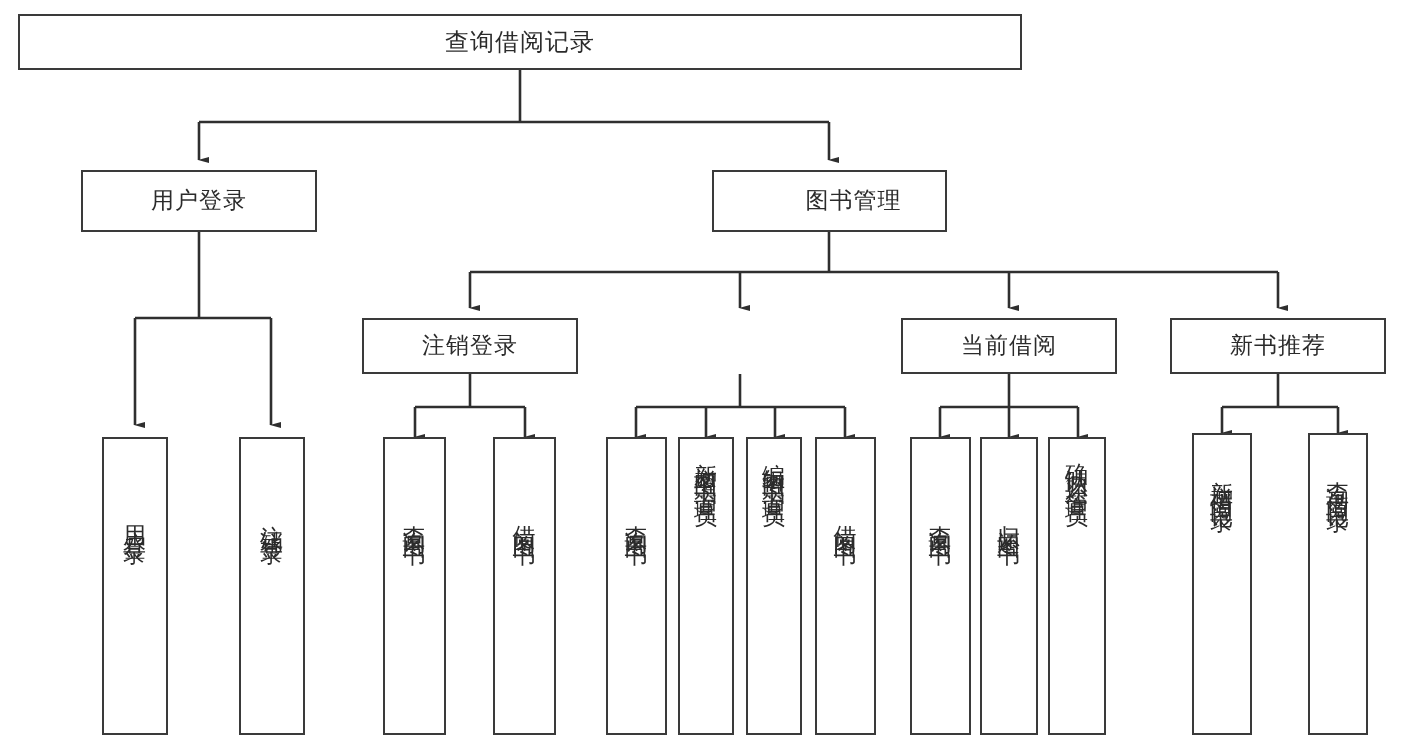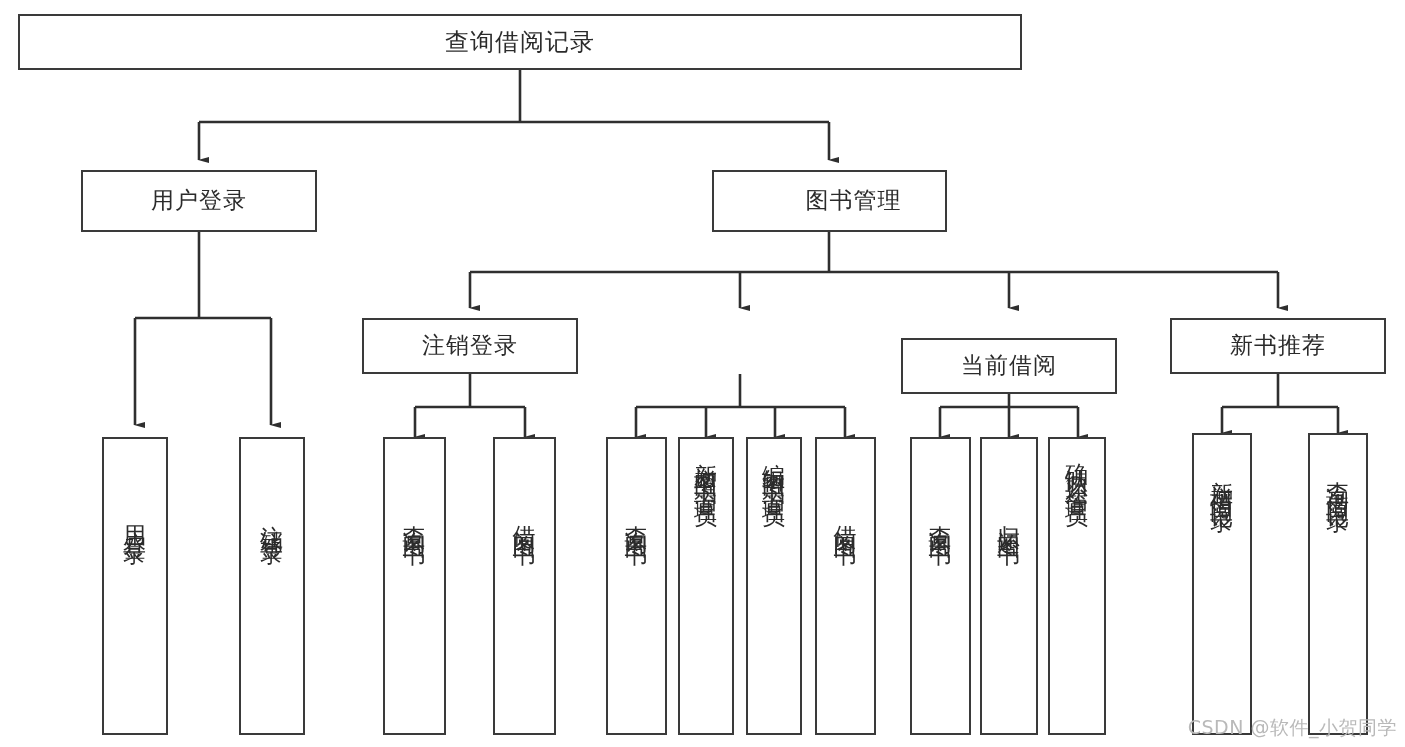--- a/index.html
+++ b/index.html
@@ -126,21 +126,21 @@
   <div class="node h" style="left:81px; top:170px; width:236px; height:62px;">
     <span>用户登录</span>
   </div>
   <div class="node h" style="left:712px; top:170px; width:235px; height:62px;padding-left:48px;">
     <span>图书管理</span>
   </div>
 
   <div class="node h" style="left:362px; top:318px; width:216px; height:56px;">
     <span>注销登录</span>
   </div>
-  <div class="node h" style="left:901px; top:318px; width:216px; height:56px;margin-top:20px;">
+  <div class="node h" style="left:901px; top:318px; width:216px; height:56px;">
     <span>当前借阅</span>
   </div>
   <div class="node h" style="left:1170px; top:318px; width:216px; height:56px;">
     <span>新书推荐</span>
   </div>
 
   <div class="node v" style="left:102px; top:437px; width:66px; height:298px; align-items:flex-start; padding-top:68px;">
     <span class="vtext">用户登录</span>
   </div>
   <div class="node v" style="left:239px; top:437px; width:66px; height:298px; align-items:flex-start; padding-top:68px;">
@@ -177,15 +177,14 @@
     <span class="vtext">确认归还（管理员）</span>
   </div>
 
   <div class="node v" style="left:1192px; top:433px; width:60px; height:302px; align-items:flex-start; padding-top:28px;">
     <span class="vtext">新增借阅记录</span>
   </div>
   <div class="node v" style="left:1308px; top:433px; width:60px; height:302px; align-items:flex-start; padding-top:28px;">
     <span class="vtext">查询借阅记录</span>
   </div>
 
-  <div class="watermark">CSDN @软件_小贺同学</div>
 
 </div>
 
 </body></html>

